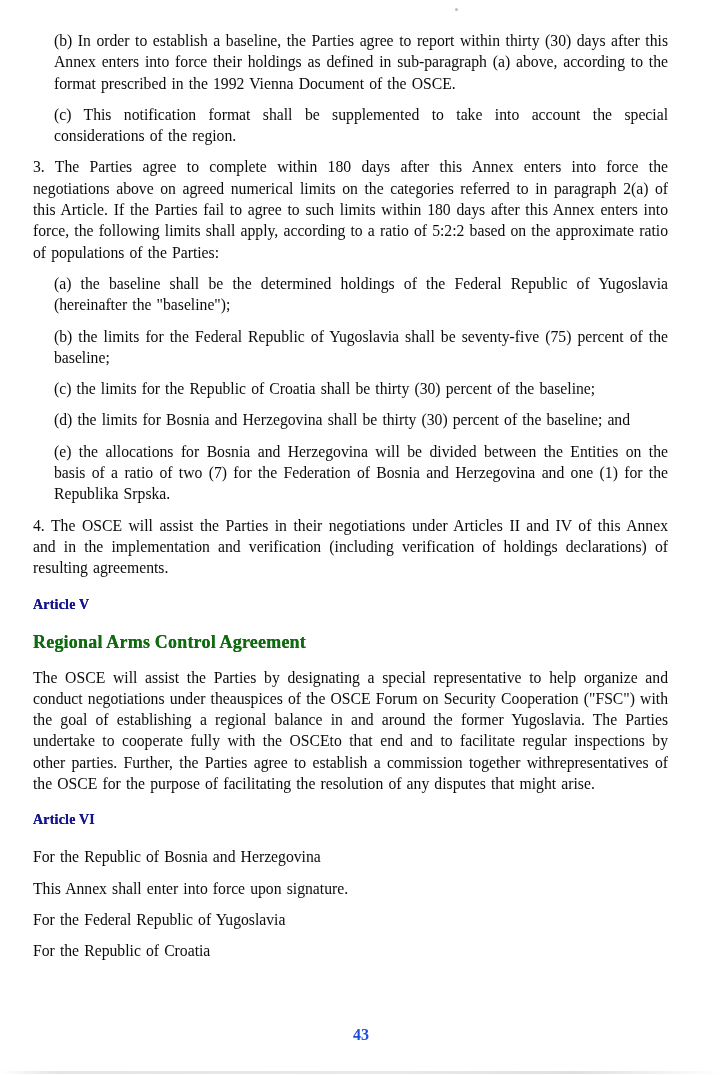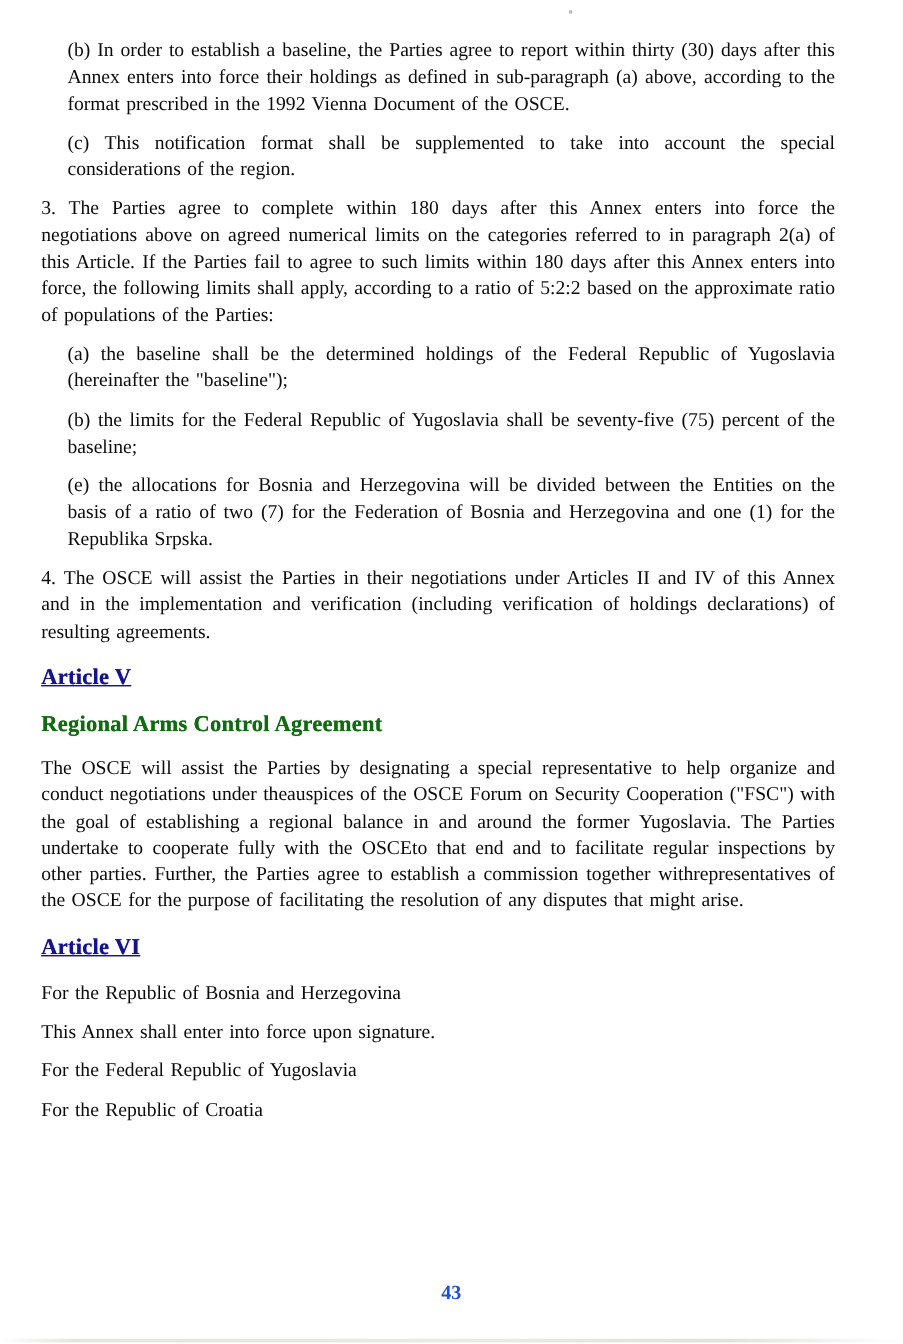--- a/index.html
+++ b/index.html
@@ -27,28 +27,27 @@
     font-size: 15.7px;
     line-height: 21.3px;
     text-align: justify;
     margin: 0 0 10px 0;
     word-spacing: 1.2px;
   }
   .subpara {
     margin-left: 21px;
   }
   .article-heading {
-    font-size: 18px;
+    font-size: 14px;
     line-height: 23px;
     font-weight: bold;
     color: var(--article-color, #14148c);
     margin: 14px 0 15px 0;
     letter-spacing: 0.2px;
     text-shadow: 0 0 0.6px var(--article-color, #14148c);
-    text-decoration: underline;
   }
   .section-heading {
     font-size: 18px;
     line-height: 23px;
     font-weight: bold;
     color: var(--section-color, #106b10);
     margin: 12px 0 13px 0;
     letter-spacing: 0.2px;
     text-shadow: 0 0 0.6px var(--section-color, #106b10);
   }
@@ -86,20 +85,22 @@
 
 <div class="page">
   <div class="scan-speck"></div>
 
   <div class="doc-body">
       <p class="para subpara">(b) In order to establish a baseline, the Parties agree to report within thirty (30) days after this Annex enters into force their holdings as defined in sub-paragraph (a) above, according to the format prescribed in the 1992 Vienna Document of the OSCE.</p>
       <p class="para subpara">(c) This notification format shall be supplemented to take into account the special considerations of the region.</p>
       <p class="para">3. The Parties agree to complete within 180 days after this Annex enters into force the negotiations above on agreed numerical limits on the categories referred to in paragraph 2(a) of this Article. If the Parties fail to agree to such limits within 180 days after this Annex enters into force, the following limits shall apply, according to a ratio of 5:2:2 based on the approximate ratio of populations of the Parties:</p>
       <p class="para subpara">(a) the baseline shall be the determined holdings of the Federal Republic of Yugoslavia (hereinafter the "baseline");</p>
       <p class="para subpara">(b) the limits for the Federal Republic of Yugoslavia shall be seventy-five (75) percent of the baseline;</p>
+      <p class="para subpara">(c) the limits for the Republic of Croatia shall be thirty (30) percent of the baseline;</p>
+      <p class="para subpara">(d) the limits for Bosnia and Herzegovina shall be thirty (30) percent of the baseline; and</p>
       <p class="para subpara">(e) the allocations for Bosnia and Herzegovina will be divided between the Entities on the basis of a ratio of two (7) for the Federation of Bosnia and Herzegovina and one (1) for the Republika Srpska.</p>
       <p class="para">4. The OSCE will assist the Parties in their negotiations under Articles II and IV of this Annex and in the implementation and verification (including verification of holdings declarations) of resulting agreements.</p>
       <h2 class="article-heading">Article V</h2>
       <h3 class="section-heading">Regional Arms Control Agreement</h3>
       <p class="para">The OSCE will assist the Parties by designating a special representative to help organize and conduct negotiations under theauspices of the OSCE Forum on Security Cooperation ("FSC") with the goal of establishing a regional balance in and around the former Yugoslavia. The Parties undertake to cooperate fully with the OSCEto that end and to facilitate regular inspections by other parties. Further, the Parties agree to establish a commission together withrepresentatives of the OSCE for the purpose of facilitating the resolution of any disputes that might arise.</p>
       <h2 class="article-heading">Article VI</h2>
       <p class="para">For the Republic of Bosnia and Herzegovina</p>
       <p class="para">This Annex shall enter into force upon signature.</p>
       <p class="para">For the Federal Republic of Yugoslavia</p>
       <p class="para">For the Republic of Croatia</p>

